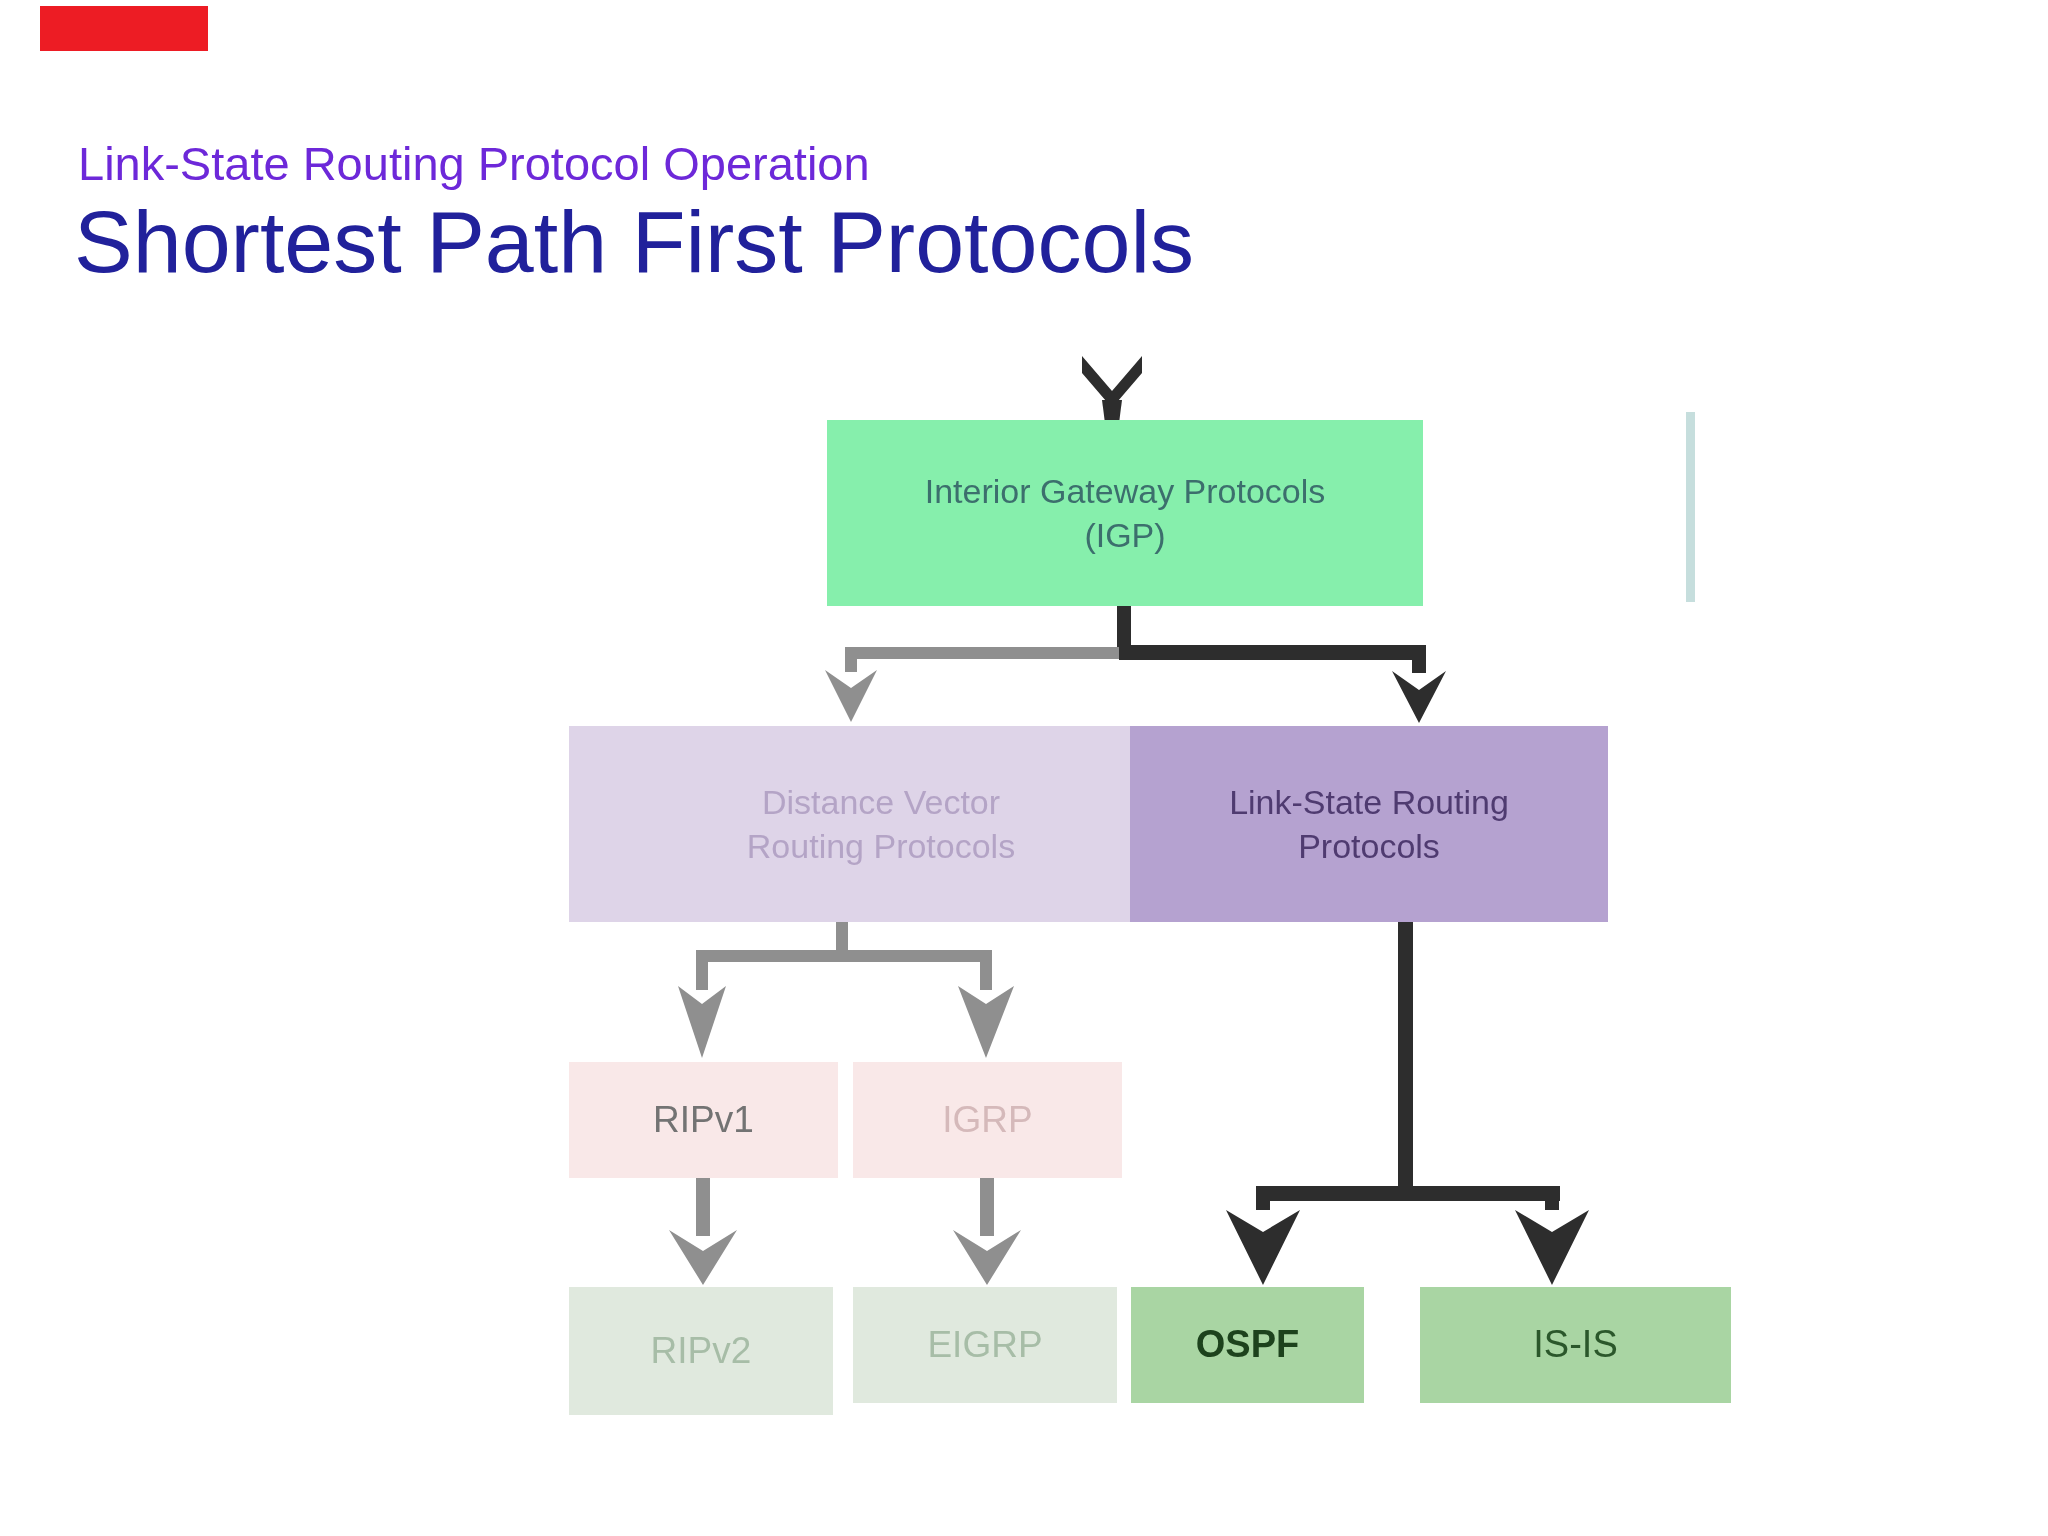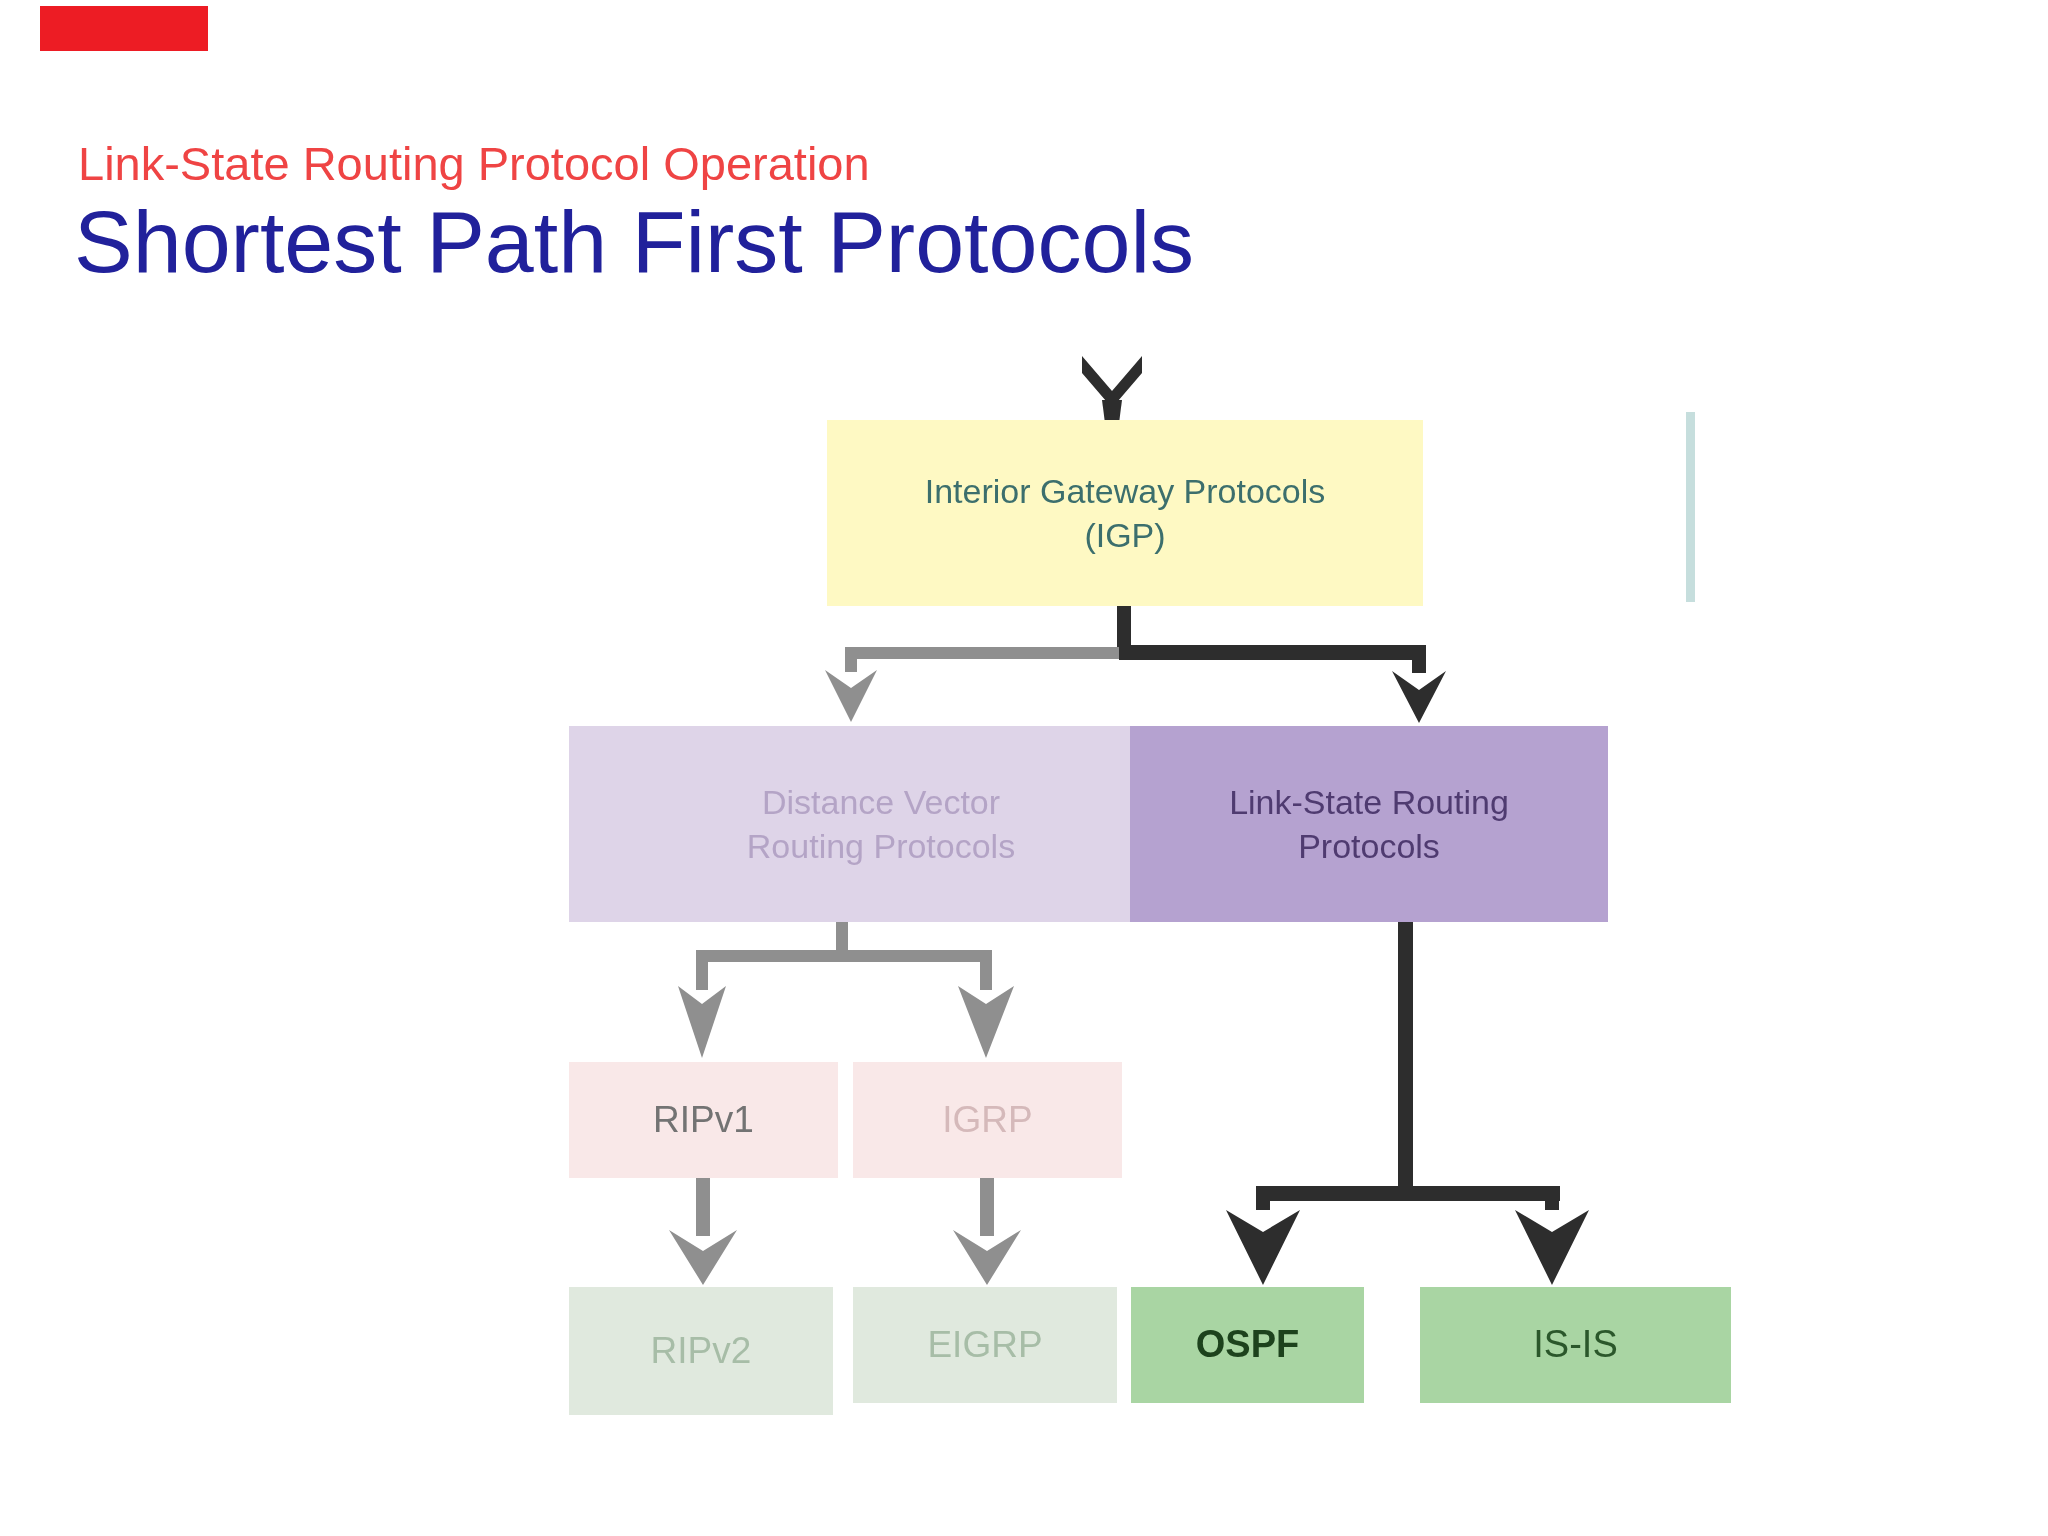--- a/index.html
+++ b/index.html
@@ -8,36 +8,36 @@
     background:#ffffff;
     font-family:"Liberation Sans","DejaVu Sans",sans-serif;
   }
   
   .red-bar{
     position:absolute;left:40px;top:6px;width:168px;height:45px;
     background:#ed1c24;
   }
   .kicker{
     position:absolute;left:78px;top:138px;
-    font-size:47px;line-height:1.1;color:#ef4444;
+    font-size:47px;line-height:1.1;color:#6d28d9;
     letter-spacing:0px;white-space:nowrap;
   }
   .title{
     position:absolute;left:74px;top:198px;
     font-size:88px;line-height:1.0;color:#21219b;
     white-space:nowrap;
   }
   
   #connectors{position:absolute;left:0;top:0;}
   .node{
     position:absolute;display:flex;align-items:center;justify-content:center;
     text-align:center;line-height:1.3;
   }
   .node .lbl{display:block;}
-  #igp  {left:827px;top:420px;width:596px;height:186px;background:#fef9c3;color:#3c6f6d;font-size:34px;}
+  #igp  {left:827px;top:420px;width:596px;height:186px;background:#86efac;color:#3c6f6d;font-size:34px;}
   #dv   {left:569px;top:726px;width:544px;height:196px;background:#ded4e8;color:#b4a4c6;font-size:34px;padding-left:40px;}
   #ls   {left:1130px;top:726px;width:478px;height:196px;background:#b5a2d0;color:#4f3b70;font-size:34px;}
   #ripv1{left:569px;top:1062px;width:269px;height:116px;background:#f9e8e8;color:#737373;font-size:37px;}
   #igrp {left:853px;top:1062px;width:269px;height:116px;background:#f9e8e8;color:#d5b9ba;font-size:37px;}
   #ripv2{left:569px;top:1287px;width:264px;height:128px;background:#e0e9de;color:#a7bda7;font-size:37px;}
   #eigrp{left:853px;top:1287px;width:264px;height:116px;background:#e0e9de;color:#a7bda7;font-size:37px;}
   #ospf {left:1131px;top:1287px;width:233px;height:116px;background:#a9d5a3;color:#1d421d;font-size:38px;font-weight:600;justify-content:center;}
   #isis {left:1420px;top:1287px;width:311px;height:116px;background:#a9d5a3;color:#2b572b;font-size:38px;}
   .clipped-edge{
     position:absolute;left:1686px;top:412px;width:9px;height:190px;

